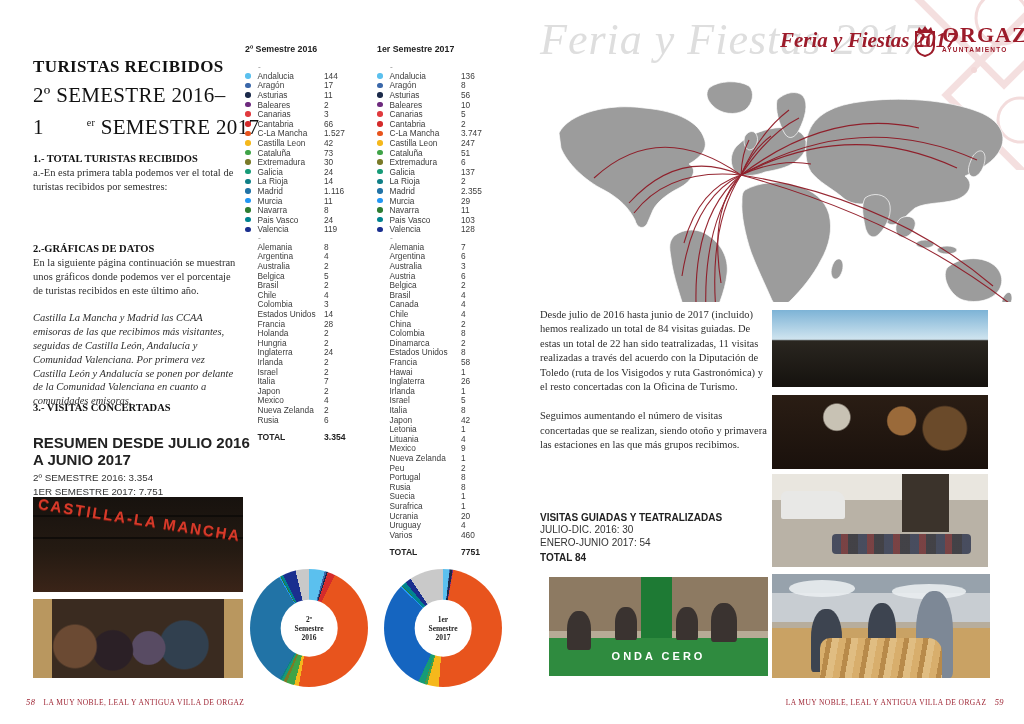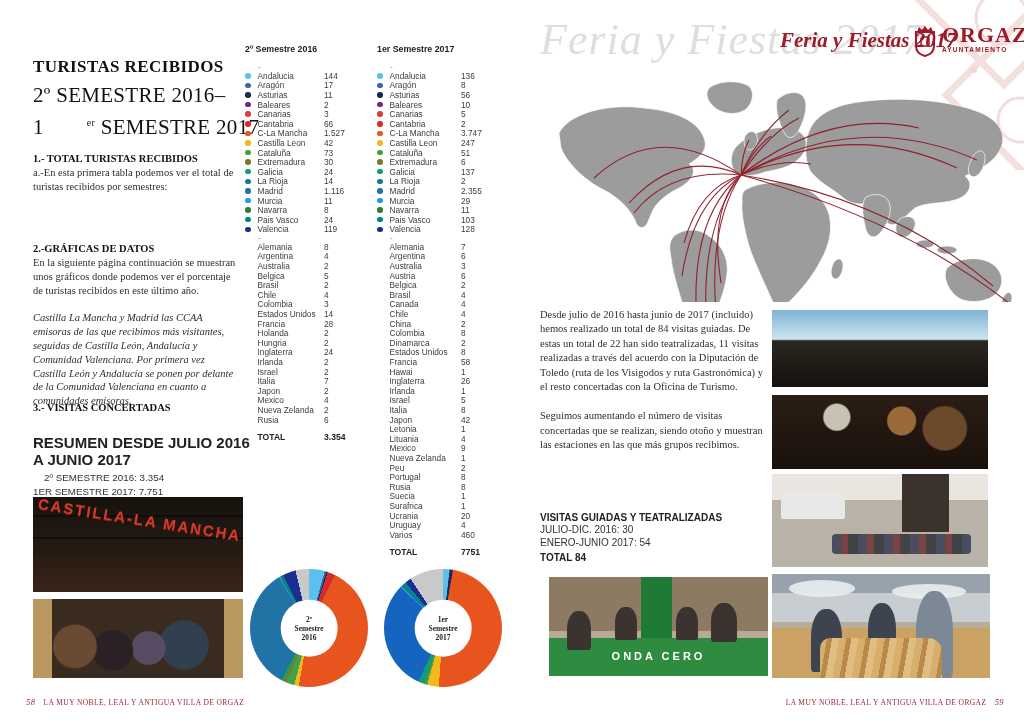--- a/index.html
+++ b/index.html
@@ -108,21 +108,21 @@
   <div class="abs" style="left:33px;top:243px;width:205px;">
     <div class="sec-head">2.-GRÁFICAS DE DATOS</div>
     <p class="body-text">En la siguiente página continuación se muestran unos gráficos donde podemos ver el porcentaje de turistas recibidos en este último año.</p>
     <p class="body-text" style="margin-top:14px;font-style:italic;">Castilla La Mancha y Madrid las CCAA emisoras de las que recibimos más visitantes, seguidas de Castilla León, Andalucía y Comunidad Valenciana. Por primera vez Castilla León y Andalucía se ponen por delante de la Comunidad Valenciana en cuanto a comunidades emisoras.</p>
   </div>
 
   <div class="abs sec-head" style="left:33px;top:402px;">3.- VISITAS CONCERTADAS</div>
 
   <div class="abs sans" style="left:33px;top:434px;width:230px;">
     <div class="resumen-title">RESUMEN DESDE JULIO 2016 A JUNIO 2017</div>
-    <div class="resumen-line" style="margin-top:3px;margin-left:11px;">2º SEMESTRE 2016:  3.354</div>
+    <div class="resumen-line" style="margin-top:3px;">2º SEMESTRE 2016:  3.354</div>
     <div class="resumen-line">1ER SEMESTRE 2017:  7.751</div>
     <div class="resumen-total">TOTAL 11.105</div>
   </div>
 
   <div class="photo ph-castilla" style="left:33px;top:497px;width:210px;height:95px;">
     <div class="truss" style="top:18px;"></div>
     <div class="truss" style="top:40px;"></div>
     <div class="castilla-text">CASTILLA-LA MANCHA</div>
   </div>
   <div class="photo ph-crowd" style="left:33px;top:599px;width:210px;height:79px;"></div>
@@ -660,21 +660,21 @@
       <path d="M192,97 Q300,40 408,90"></path>
       <path d="M192,97 Q310,30 428,82"></path>
       <path d="M192,97 Q340,120 444,208"></path>
       <path d="M192,97 Q350,140 460,225"></path>
       <path d="M192,97 Q230,80 262,86"></path>
     </g>
   </svg>
 
   <div class="abs" style="left:540px;top:308px;width:233px;">
     <p class="body-text" style="line-height:14.4px;">Desde julio de 2016 hasta junio de 2017 (incluido) hemos realizado un total de 84 visitas guiadas. De estas un total de 22 han sido teatralizadas,  11 visitas realizadas a través del acuerdo con la Diputación de Toledo (ruta de los Visigodos y ruta Gastronómica) y el resto concertadas con la Oficina de Turismo.</p>
-    <p class="body-text" style="line-height:14.4px;margin-top:15px;">Seguimos aumentando el número de visitas concertadas que se realizan, siendo otoño y muestran las estaciones en las que más grupos recibimos.</p>
+    <p class="body-text" style="line-height:14.4px;margin-top:15px;">Seguimos aumentando el número de visitas concertadas que se realizan, siendo otoño y primavera las estaciones en las que más grupos recibimos.</p>
   </div>
 
   <div class="abs sans" style="left:540px;top:512px;width:233px;">
     <div class="visitas-title">VISITAS GUIADAS Y TEATRALIZADAS</div>
     <div class="visitas-line">JULIO-DIC. 2016:  30</div>
     <div class="visitas-line">ENERO-JUNIO 2017:  54</div>
     <div class="visitas-total" style="margin-top:3px;">TOTAL  84</div>
   </div>
 
   <div class="photo ph-sky-group" style="left:772px;top:310px;width:216px;height:77px;"></div>

